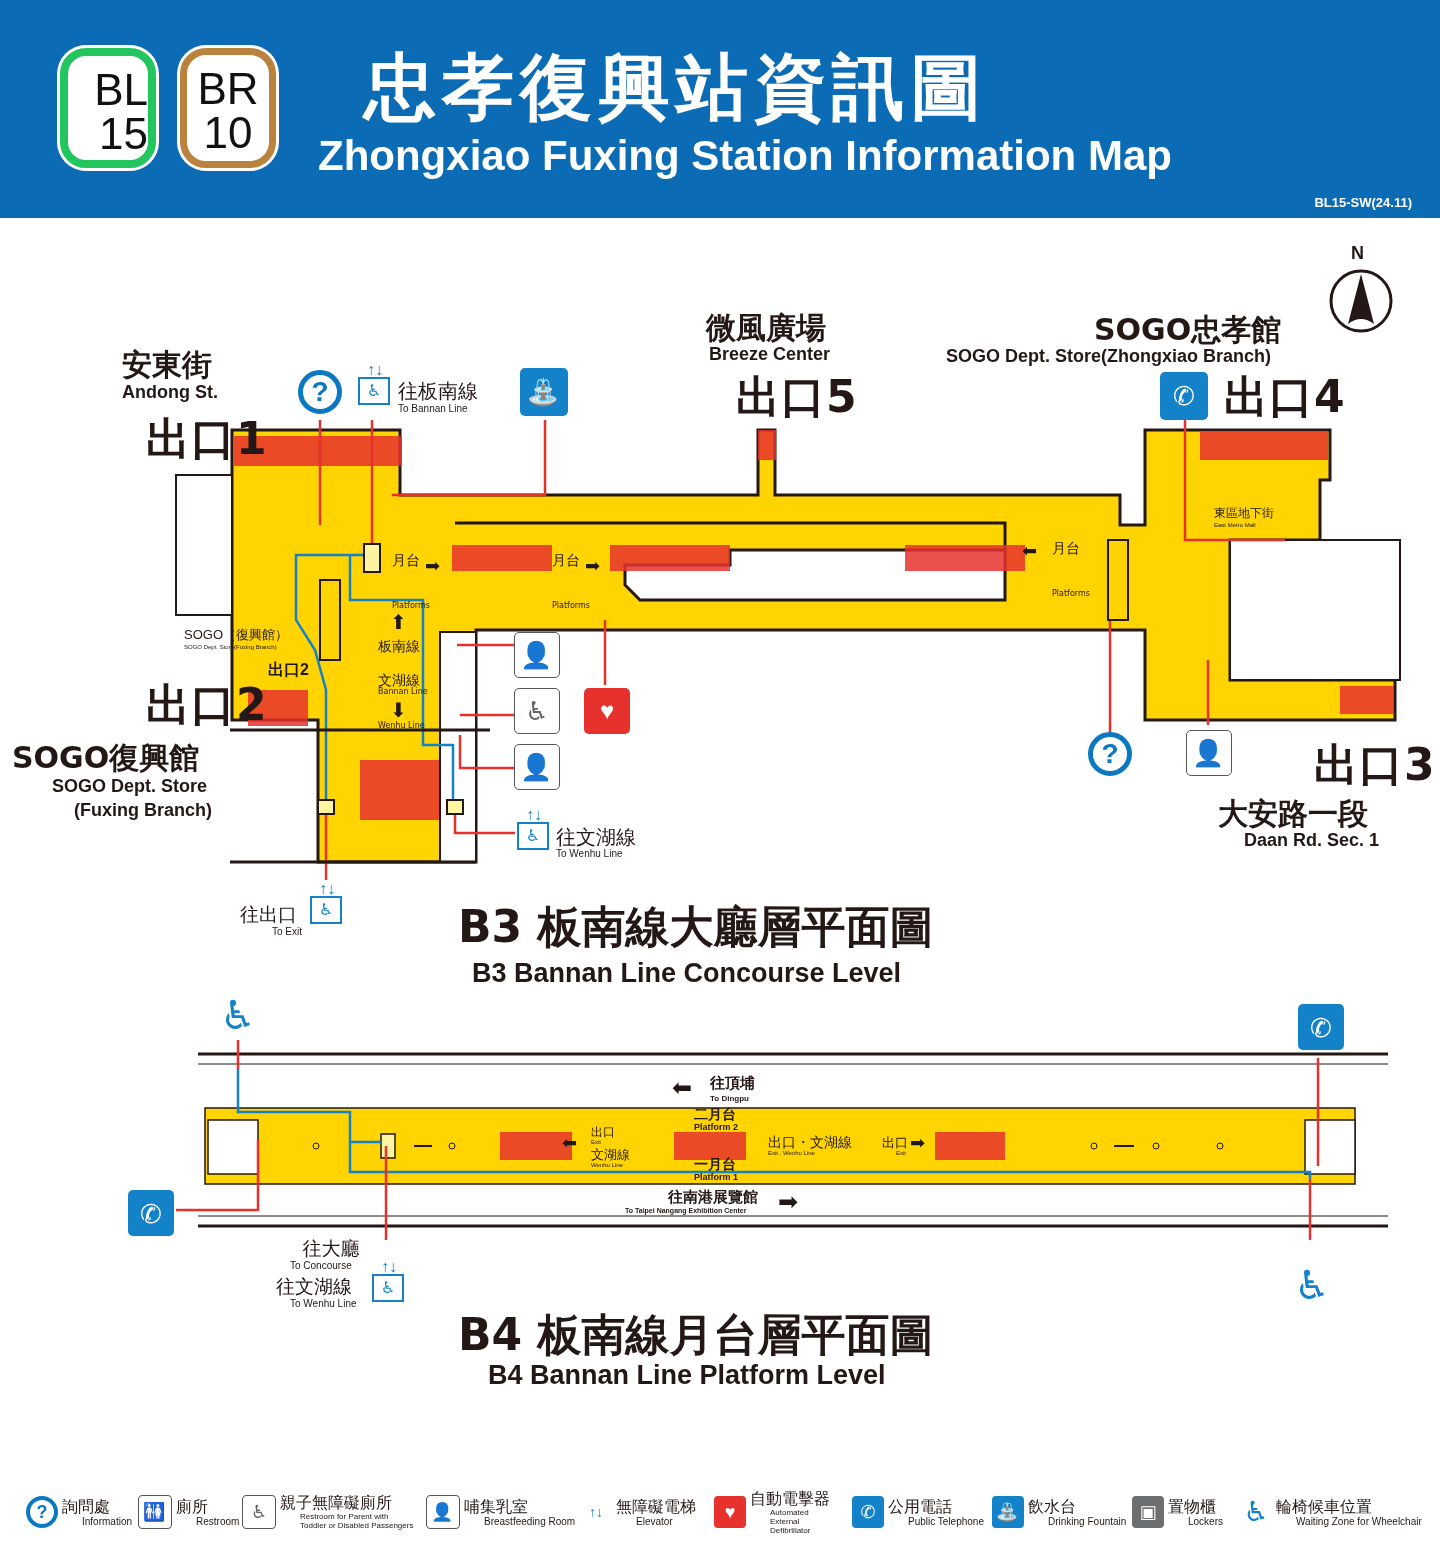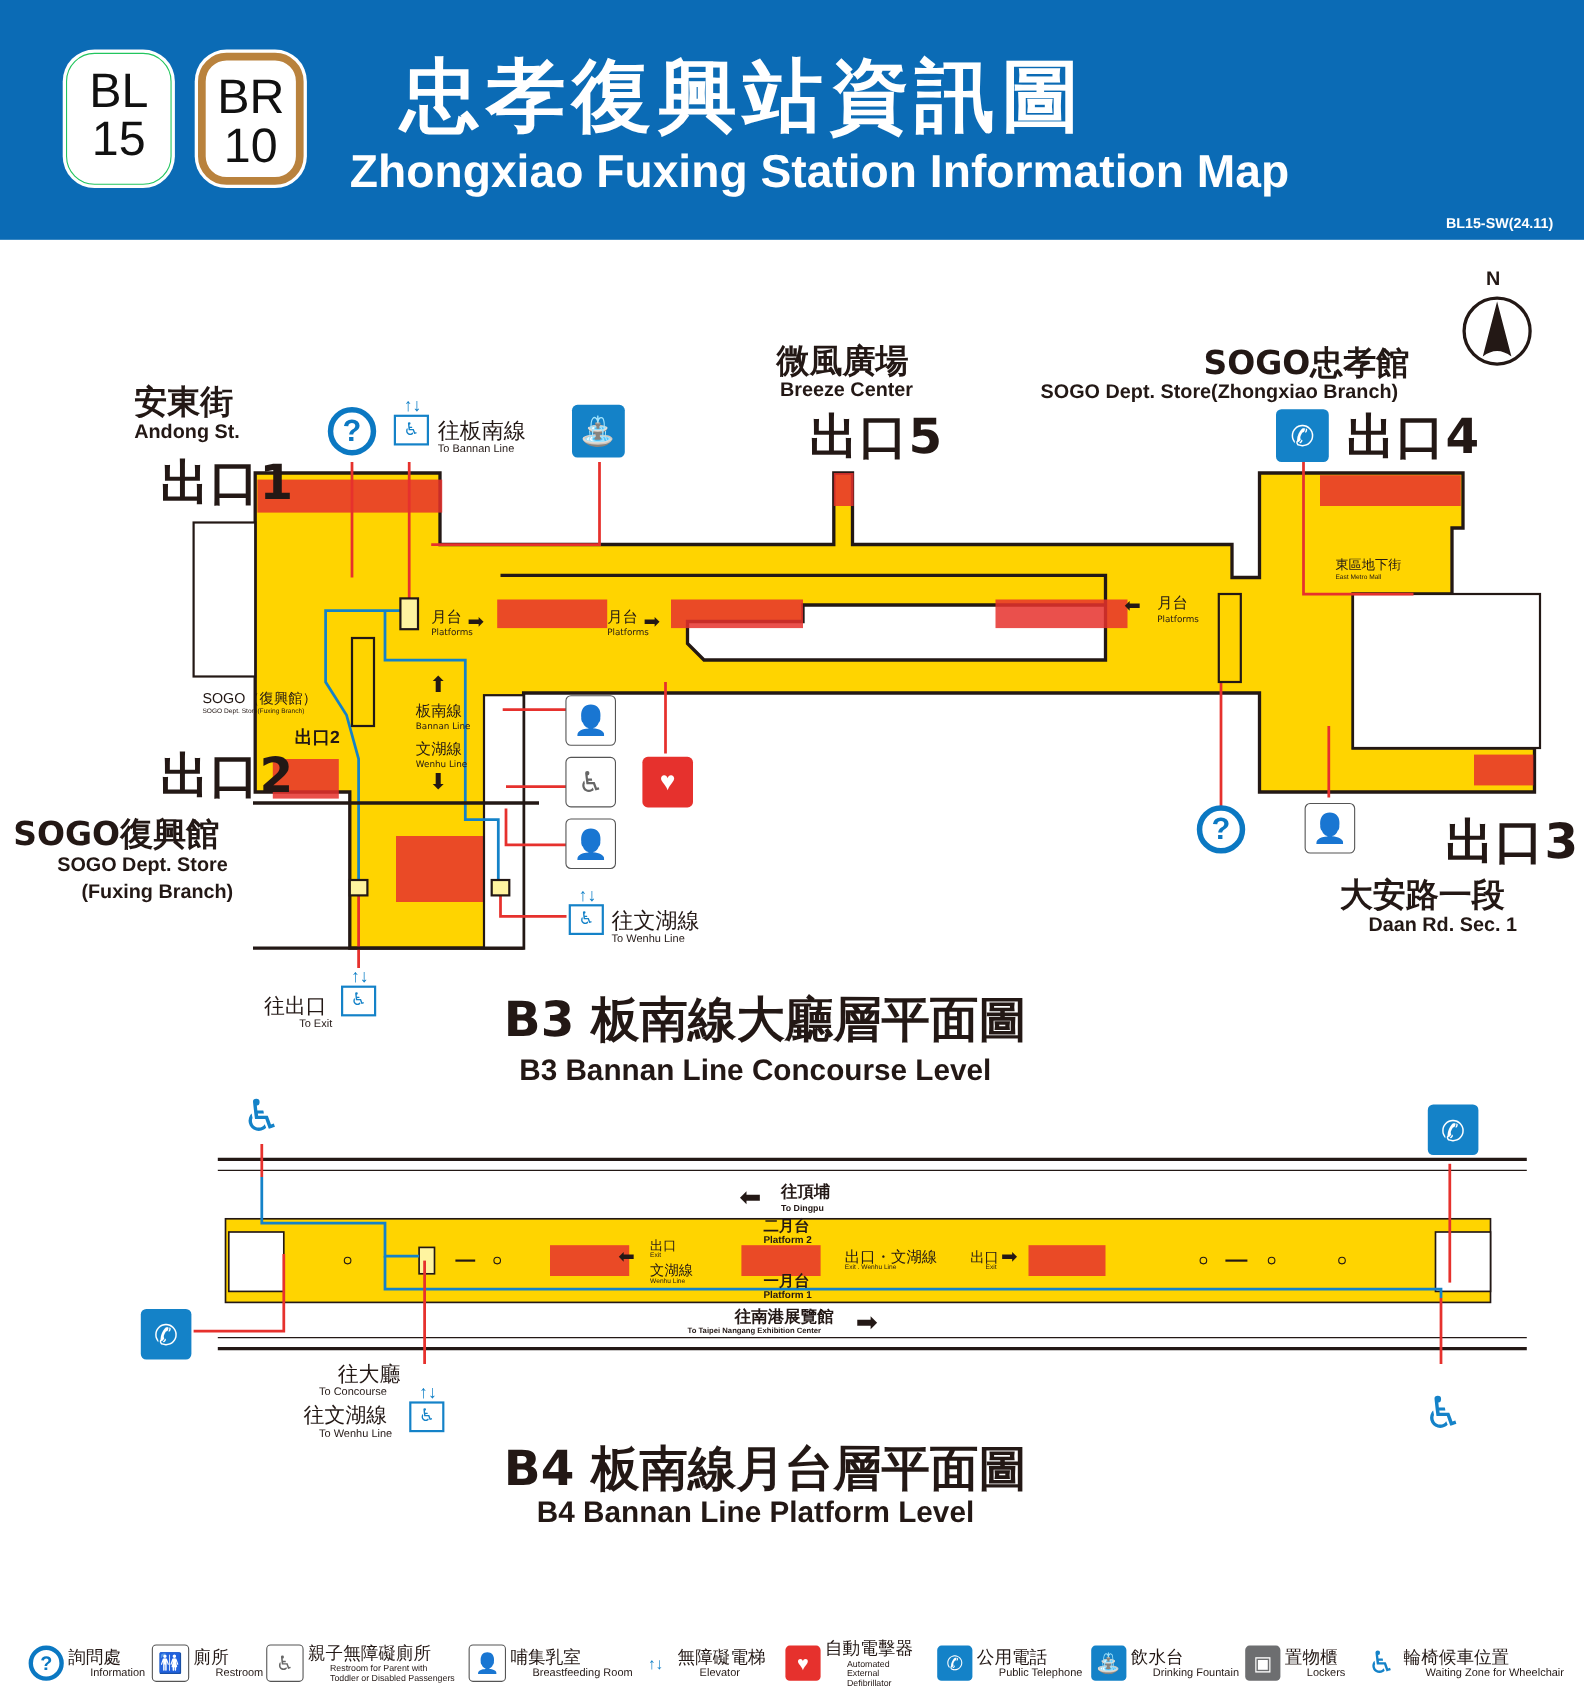--- a/index.html
+++ b/index.html
@@ -1,30 +1,30 @@
 <!DOCTYPE html>
 <html><head>
 <meta charset="utf-8">
 <style>
   html,body{margin:0;padding:0;background:#fff;}
   body{width:1440px;height:1548px;position:relative;overflow:hidden;font-family:"Liberation Sans","DejaVu Sans",sans-serif;color:#231815;}
   .abs{position:absolute;}
   .header{left:0;top:0;width:1440px;height:218px;background:#0b6bb5;}
   .badge{width:96px;height:120px;border-radius:26px;background:#fff;top:48px;box-sizing:border-box;text-align:center;font-weight:400;font-size:44px;line-height:44px;padding-top:12px;color:#111;}
-  .badge.bl{left:60px;border:1px solid #22c55e;box-shadow:0 0 0 3px #fff;}
+  .badge.bl{left:60px;border:8px solid #22c55e;box-shadow:0 0 0 3px #fff;text-align:right;}
   .badge.br{left:180px;border:7px solid #b9823d;box-shadow:0 0 0 3px #fff;}
   .title-zh{left:316px;top:40px;font-size:72px;font-weight:700;color:#fff;letter-spacing:6px;font-family:"DejaVu Sans",sans-serif;margin-left:48px;}
   .title-en{left:318px;top:132px;font-size:42px;font-weight:700;color:#fff;}
   .code{right:28px;top:195px;font-size:13px;font-weight:700;color:#fff;}
   .compass-n{left:1351px;top:243px;font-weight:700;font-size:18px;}
   .lbl-zh{font-weight:700;font-size:30px;font-family:"DejaVu Sans",sans-serif;}
   .lbl-en{font-weight:700;font-size:18px;}
   .exit{font-weight:700;font-size:44px;letter-spacing:1px;font-family:"DejaVu Sans",sans-serif;}
   .sm-zh{font-size:14px;font-family:"DejaVu Sans",sans-serif;}
-  .tiny{font-size:8px;}
+  .tiny{font-size:8px;margin-top:31px;}
   .icon-q{width:44px;height:44px;border-radius:50%;border:5px solid #0b78c2;box-sizing:border-box;color:#0b78c2;font-weight:700;font-size:28px;text-align:center;line-height:34px;background:#fff;}
   .icon-box{width:48px;height:48px;border-radius:5px;background:#1482c8;color:#fff;text-align:center;line-height:48px;font-size:26px;}
   .icon-wbox{width:46px;height:46px;border-radius:5px;border:1.5px solid #555;box-sizing:border-box;background:#fff;text-align:center;line-height:44px;font-size:26px;}
   .icon-aed{width:46px;height:46px;border-radius:5px;background:#e6312d;color:#fff;text-align:center;line-height:46px;font-size:24px;font-weight:700;}
   .elev{width:34px;height:44px;}
   .elev .arr{font-size:16px;color:#1482c8;font-weight:700;line-height:14px;text-align:center;}
   .elev .bx{width:32px;height:28px;border:2px solid #1482c8;box-sizing:border-box;color:#1482c8;font-size:16px;text-align:center;line-height:24px;}
   .sec-zh{font-weight:700;font-size:44px;font-family:"DejaVu Sans",sans-serif;}
   .sec-en{font-weight:700;font-size:27px;}
   .wheel{color:#1482c8;font-size:40px;}
@@ -216,21 +216,21 @@
 <div class="abs" style="left:591px;top:1139px;font-size:6px">Exit</div>
 <div class="abs sm-zh" style="left:591px;top:1146px;font-size:13px">文湖線</div>
 <div class="abs" style="left:591px;top:1162px;font-size:6px">Wenhu Line</div>
 <div class="abs" style="left:562px;top:1132px;font-size:18px">⬅</div>
 <div class="abs sm-zh" style="left:768px;top:1134px;font-size:14px">出口・文湖線</div>
 <div class="abs" style="left:768px;top:1150px;font-size:6px">Exit . Wenhu Line</div>
 <div class="abs sm-zh" style="left:882px;top:1134px;font-size:13px">出口</div>
 <div class="abs" style="left:896px;top:1150px;font-size:6px">Exit</div>
 <div class="abs" style="left:910px;top:1132px;font-size:18px">➡</div>
 
-<div class="abs sm-zh" style="left:298px;top:1236px;font-size:19px;text-align:right;width:66px">往大廳</div>
+<div class="abs sm-zh" style="left:298px;top:1236px;font-size:19px;text-align:center;width:66px">往大廳</div>
 <div class="abs" style="left:290px;top:1260px;font-size:10px">To Concourse</div>
 <div class="abs sm-zh" style="left:276px;top:1274px;font-size:19px">往文湖線</div>
 <div class="abs" style="left:290px;top:1298px;font-size:10px">To Wenhu Line</div>
 <div class="abs elev" style="left:372px;top:1260px">
   <div class="arr">↑↓</div>
   <div class="bx">♿</div>
 </div>
 
 <div class="abs sec-zh" style="left:458px;top:1306px">B4  板南線月台層平面圖</div>
 <div class="abs sec-en" style="left:488px;top:1360px">B4  Bannan Line Platform Level</div>

